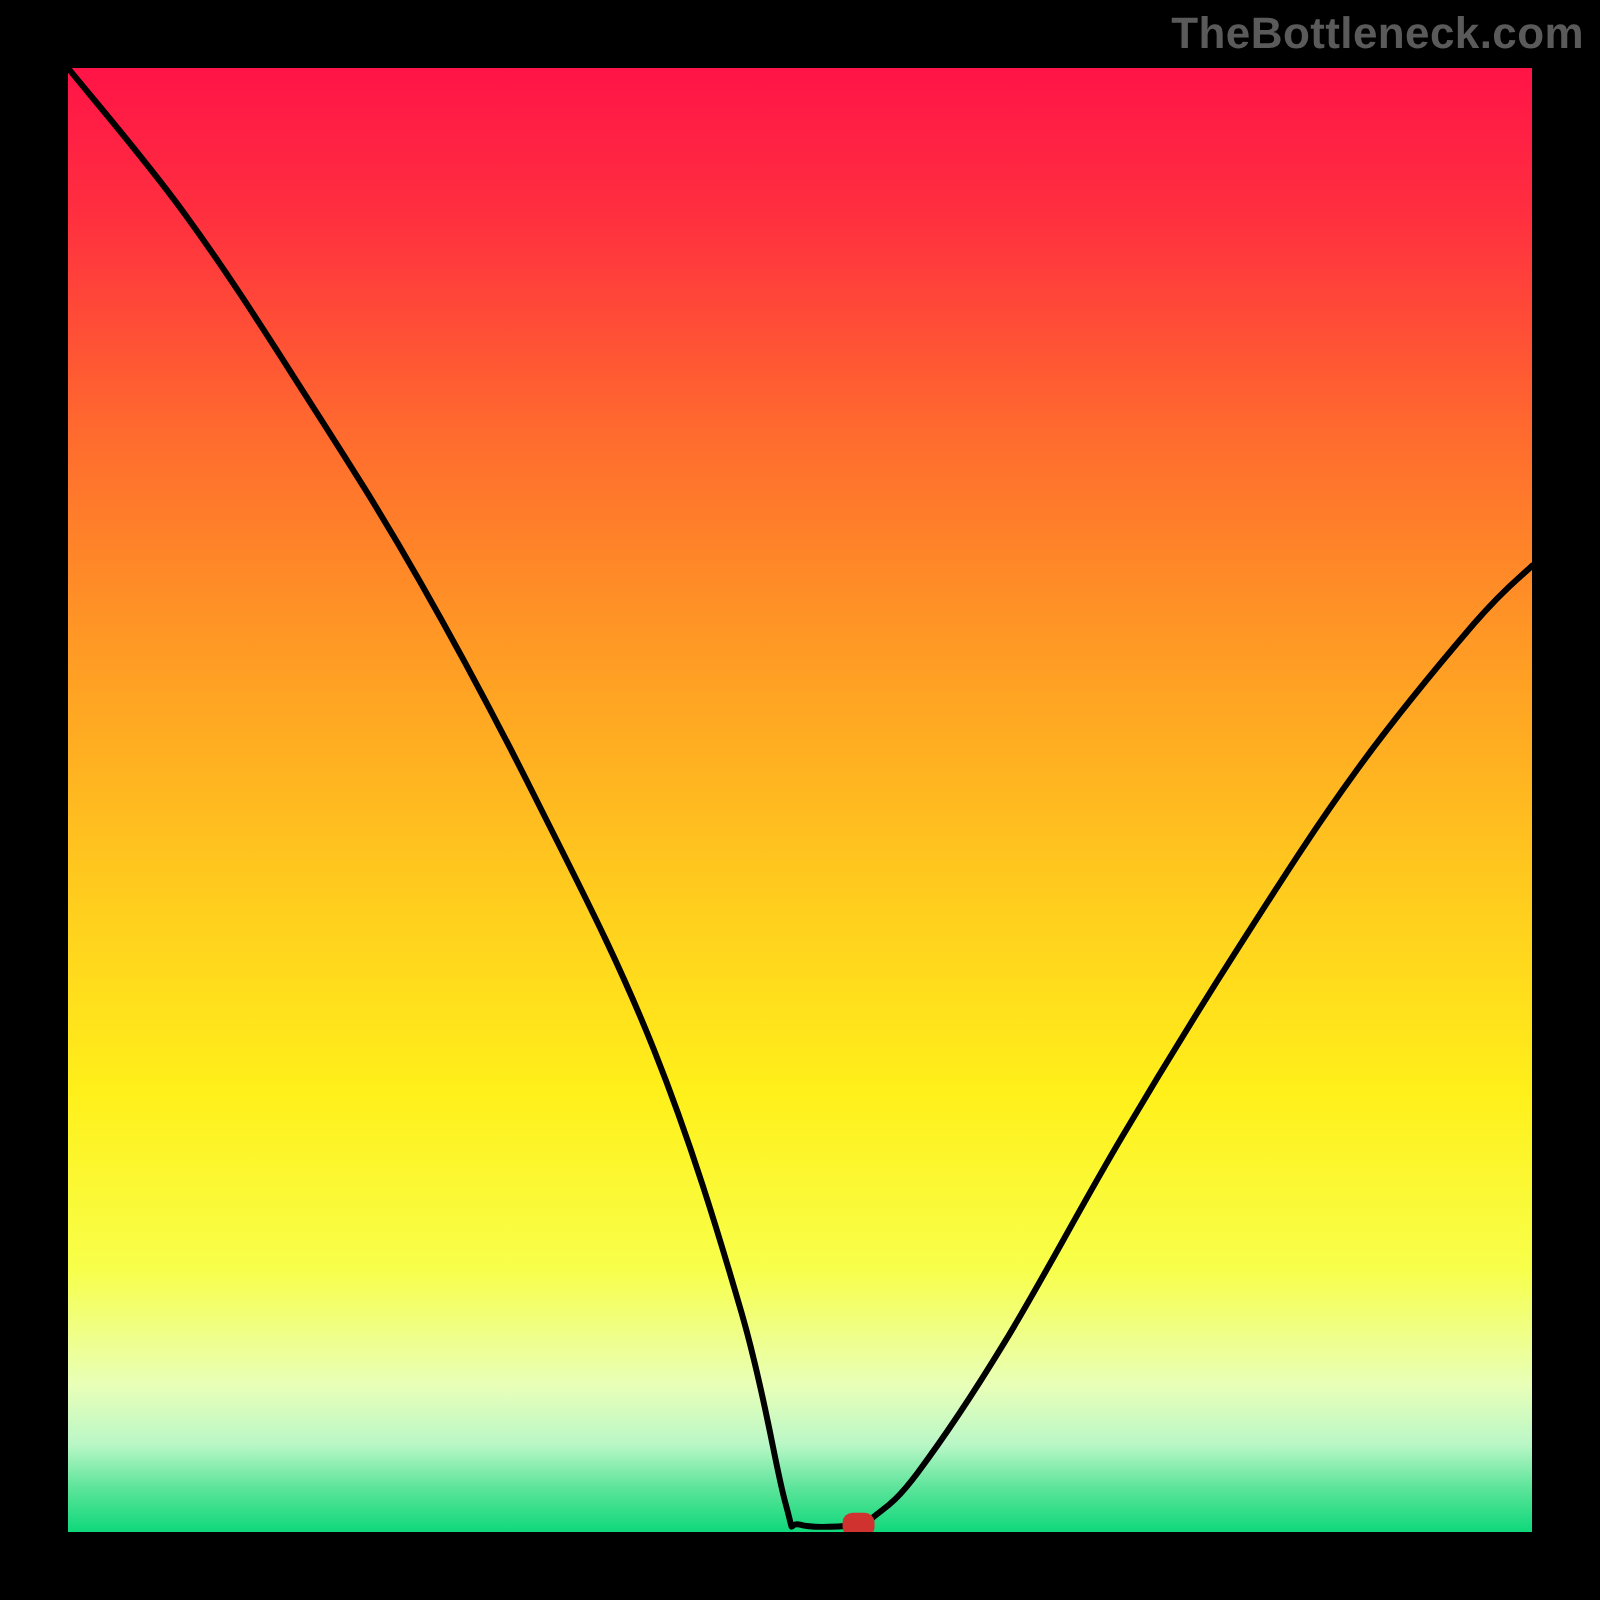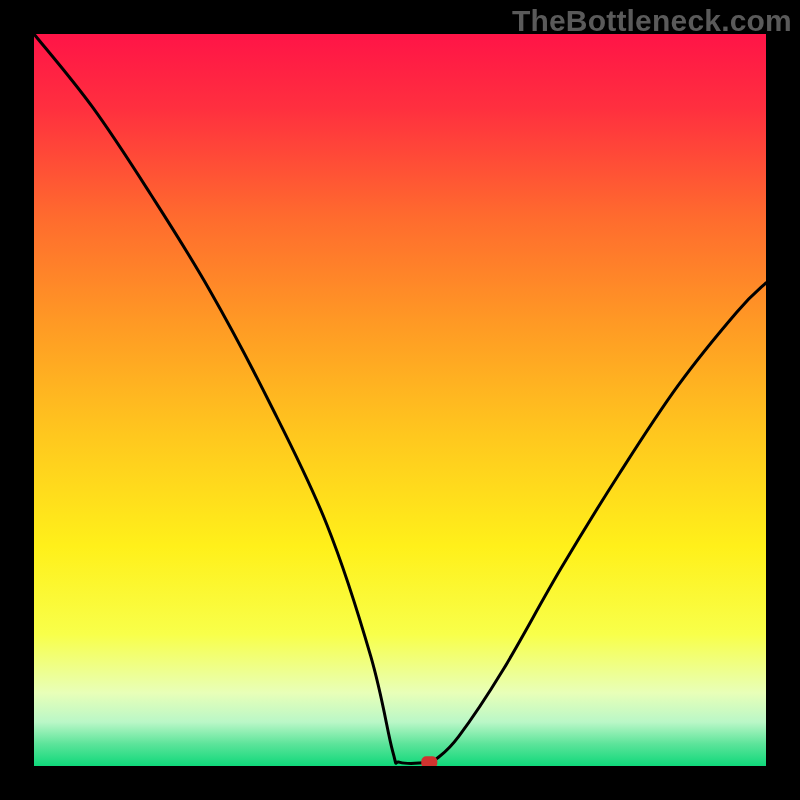--- a/index.html
+++ b/index.html
@@ -9,21 +9,21 @@
     height: 800px;
     background: #000;
     position: relative;
     font-family: Arial, Helvetica, sans-serif;
   }
   .watermark {
     position: absolute;
     top: 4px;
     right: 8px;
     color: #5a5a5a;
-    font-size: 30px;
+    font-size: 22px;
     font-weight: 600;
     letter-spacing: 0.2px;
     z-index: 10;
   }
   .plot-frame {
     position: absolute;
     left: 34px;
     top: 34px;
     width: 732px;
     height: 732px;

